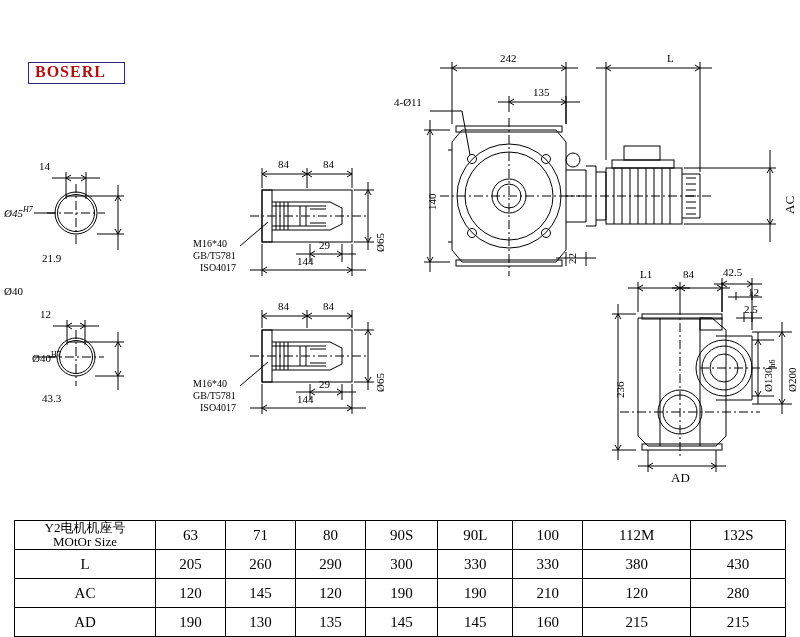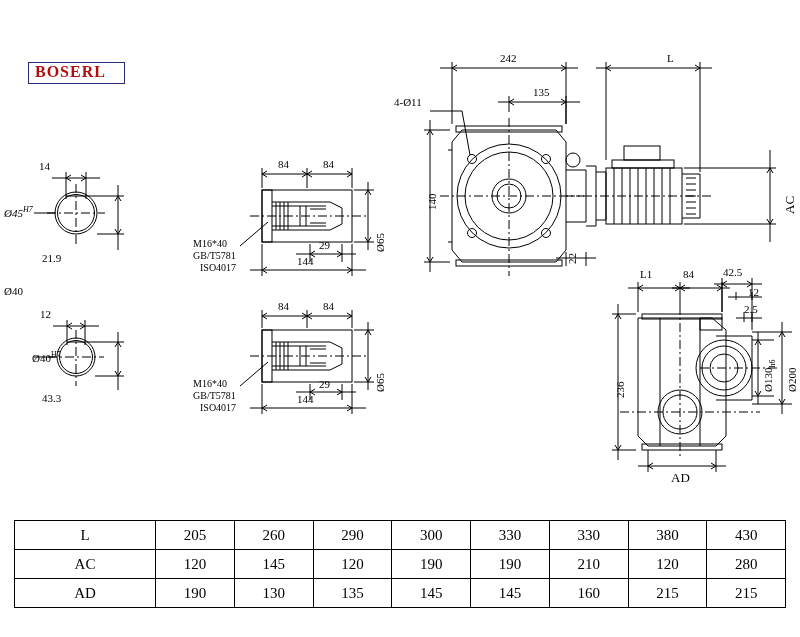--- a/index.html
+++ b/index.html
@@ -312,20 +312,34 @@
   <div class="lbl" style="left:723px;top:266px;">42.5</div>
   <div class="lbl" style="left:748px;top:286px;">12</div>
   <div class="lbl" style="left:744px;top:303px;">2.5</div>
   <div class="lbl rot" style="left:614px;top:398px;transform:rotate(-90deg);">236</div>
   <div class="lbl rot" style="left:762px;top:392px;transform:rotate(-90deg);"><span>Ø130</span><sub style="font-size:8px;">h6</sub></div>
   <div class="lbl rot" style="left:786px;top:392px;transform:rotate(-90deg);">Ø200</div>
   <div class="lbl" style="left:671px;top:470px;font-size:13px;">AD</div>
 
   <table class="tbl">
     <tbody>
+      <tr>
+        <td class="head">
+          <div>Y2电机机座号</div>
+          <div>MOtOr Size</div>
+        </td>
+        <td>63</td>
+        <td>71</td>
+        <td>80</td>
+        <td>90S</td>
+        <td>90L</td>
+        <td>100</td>
+        <td>112M</td>
+        <td>132S</td>
+      </tr>
       <tr>
         <td class="rlabel">L</td>
         <td>205</td>
         <td>260</td>
         <td>290</td>
         <td>300</td>
         <td>330</td>
         <td>330</td>
         <td>380</td>
         <td>430</td>

